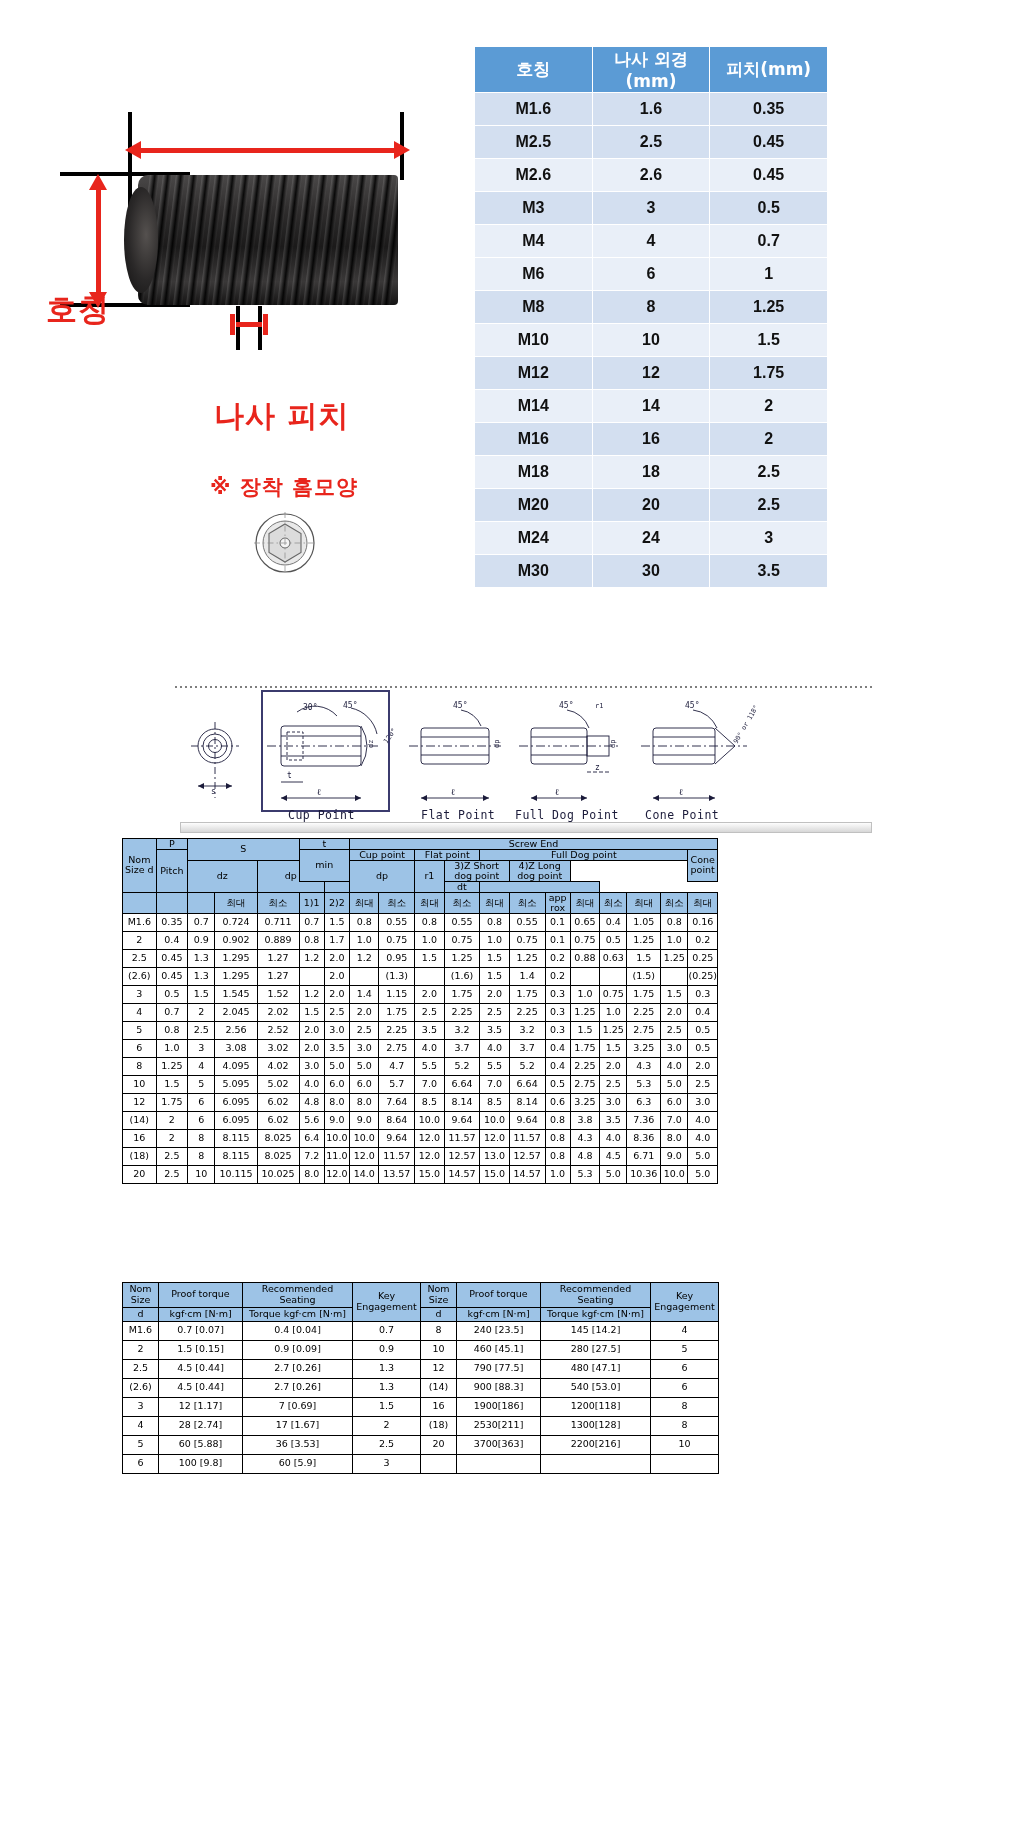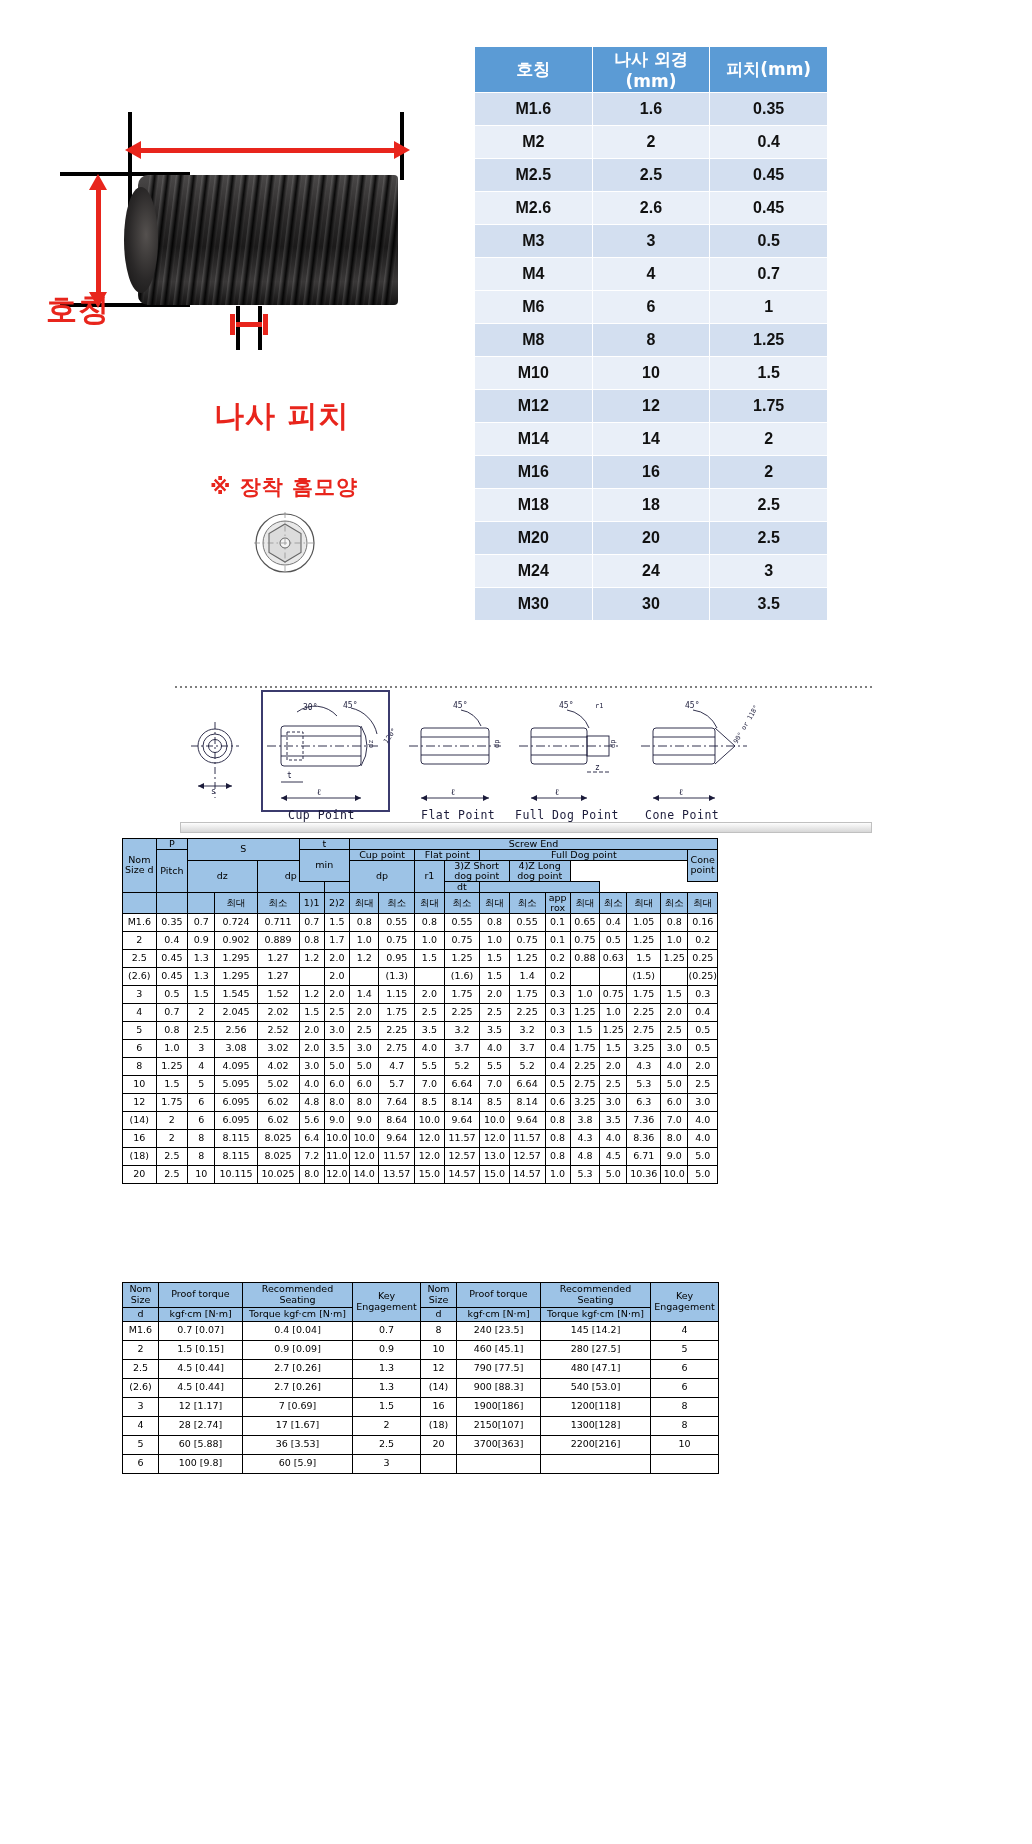--- a/index.html
+++ b/index.html
@@ -186,25 +186,20 @@
         <th>호칭</th>
         <th>나사 외경(mm)</th>
         <th>피치(mm)</th>
       </tr>
         </thead>
       <tbody id="size-body">
           <tr class="odd">
             <td>M1.6</td>
             <td>1.6</td>
             <td>0.35</td>
-          </tr>
-          <tr class="even">
-            <td>M2</td>
-            <td>2</td>
-            <td>0.4</td>
           </tr>
           <tr class="odd">
             <td>M2.5</td>
             <td>2.5</td>
             <td>0.45</td>
           </tr>
           <tr class="even">
             <td>M2.6</td>
             <td>2.6</td>
             <td>0.45</td>
@@ -838,21 +833,21 @@
             <td>1900[186]</td>
             <td>1200[118]</td>
             <td>8</td>
           </tr>
           <tr>
             <td>4</td>
             <td>28  [2.74]</td>
             <td>17  [1.67]</td>
             <td>2</td>
             <td>(18)</td>
-            <td>2150[107]</td>
+            <td>2530[211]</td>
             <td>1300[128]</td>
             <td>8</td>
           </tr>
           <tr>
             <td>5</td>
             <td>60  [5.88]</td>
             <td>36  [3.53]</td>
             <td>2.5</td>
             <td>20</td>
             <td>3700[363]</td>

